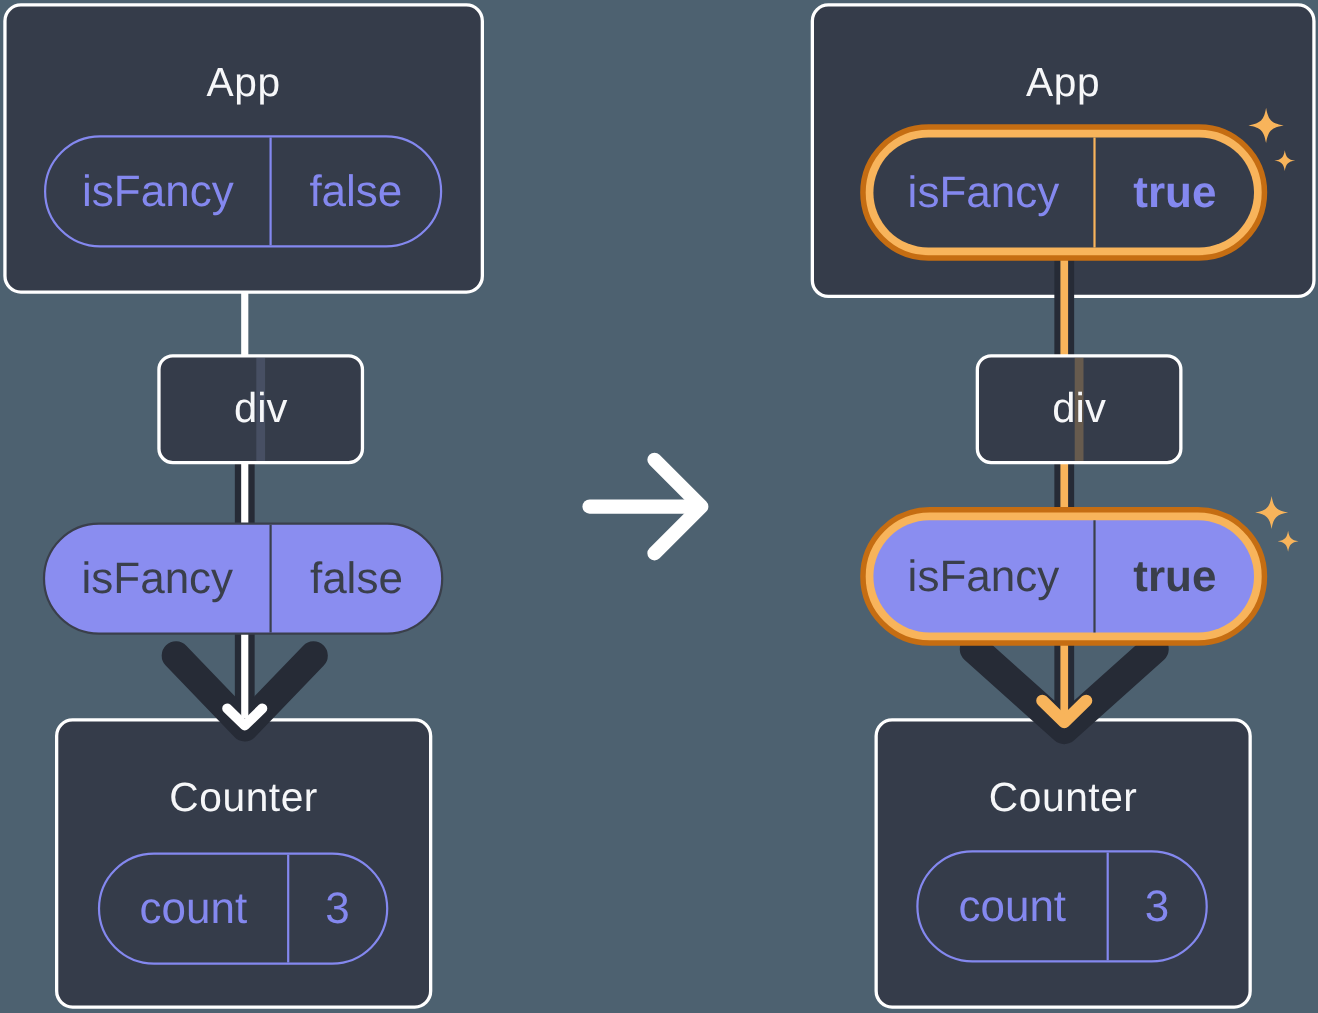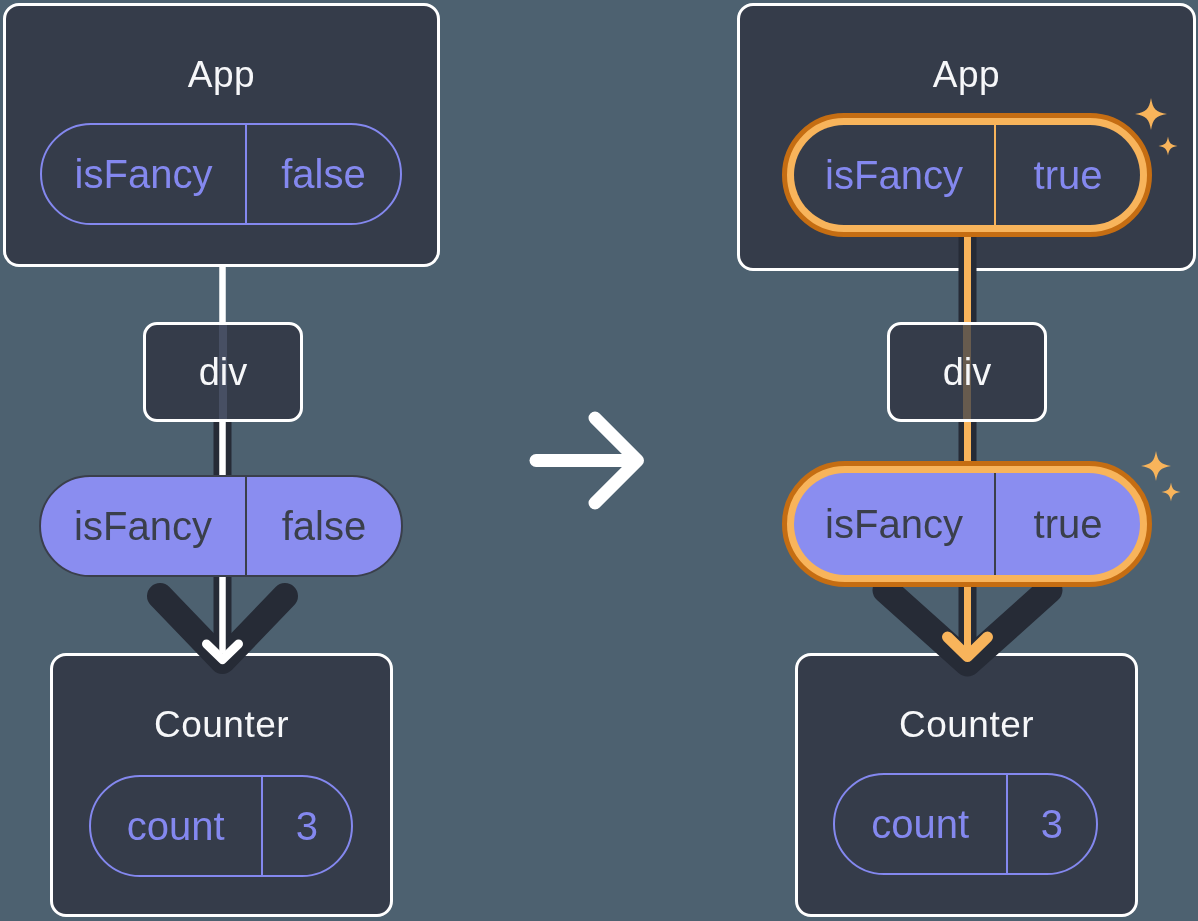--- a/index.html
+++ b/index.html
@@ -77,24 +77,24 @@
     font-size:40px;
   }
   .hl-inner .cell{
     display:flex;align-items:center;justify-content:center;
     white-space:nowrap;
   }
   .hl-dark{background:var(--card);color:var(--purple);}
   .hl-dark .cell-first{border-right:2.5px solid var(--orange-light);}
   .hl-purple{background:var(--purple-fill);color:var(--pill-ink);}
   .hl-purple .cell-first{border-right:2.5px solid var(--pill-ink);}
-  .bold{font-weight:400;}
+  .bold{font-weight:700;}
   .divnode{
     position:absolute;
-    width:160px;height:100px;
+    width:188px;height:100px;
     background:var(--card);
     border:3.5px solid var(--white);
     border-radius:14px;
     display:flex;align-items:center;justify-content:center;
     color:var(--text-light);
     font-size:38px;font-weight:500;
     z-index:3;
     overflow:hidden;
   }
   .divnode::before{

